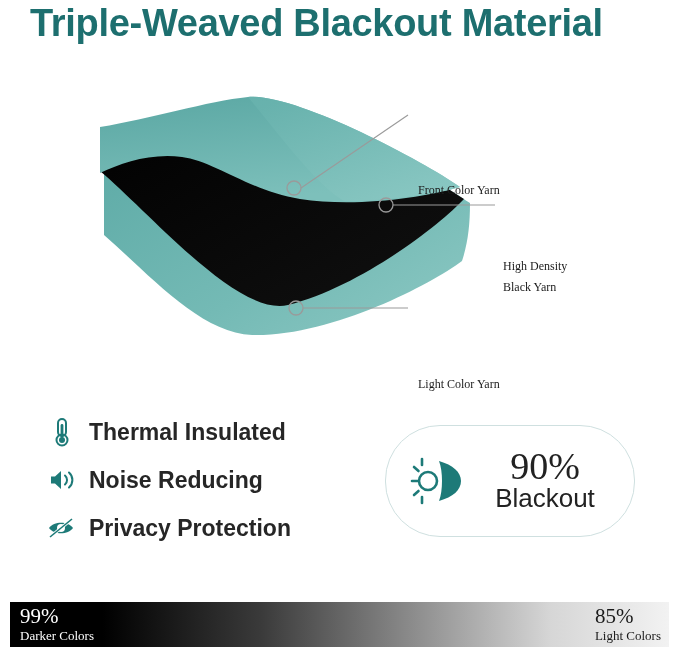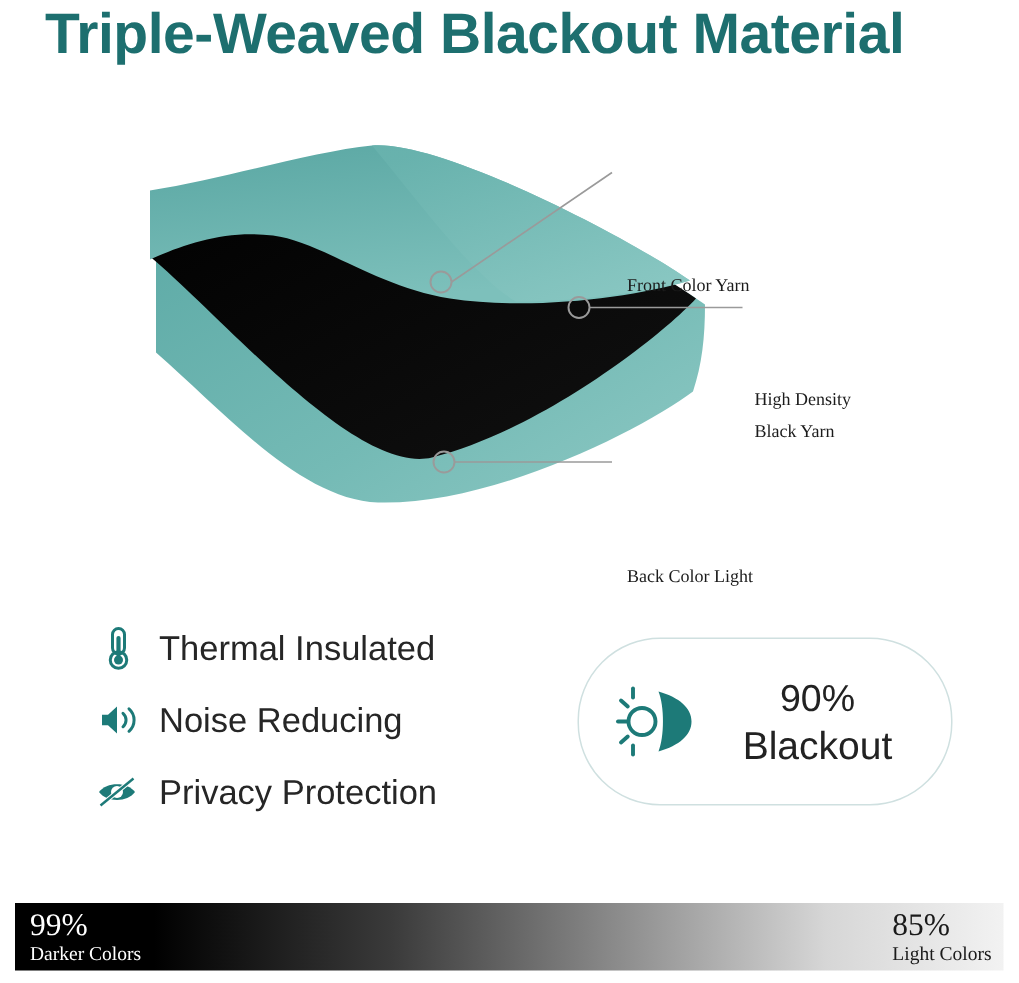--- a/index.html
+++ b/index.html
@@ -41,22 +41,23 @@
     line-height:21px;
     white-space:pre-line;
   }
   #lbl-front{left:418px; top:105px;}
   #lbl-high{left:503px; top:181px;}
   #lbl-back{left:418px; top:299px;}
 
   
   .features{
     position:absolute;
-    left:62px; top:410px;
+    left:45px; top:410px;
     width:340px;
+    font-weight:bold;
   }
   .feature-row{
     display:flex;
     align-items:center;
     height:44px;
     margin-bottom:4px;
   }
   .feature-icon{
     width:34px;
     display:flex;
@@ -89,22 +90,22 @@
     display:flex;
     align-items:center;
     justify-content:center;
   }
   .badge-text{
     flex:1;
     text-align:center;
     padding-right:14px;
   }
   .badge-pct{
-    font-family:Liberation Sans, sans-serif;
-    font-size:25px;
+    font-family:Liberation Serif, serif;
+    font-size:38px;
     color:#222;
     line-height:32px;
   }
   .badge-word{
     font-family:"Liberation Sans", sans-serif;
     font-size:26px;
     color:#222;
     line-height:30px;
     text-align:center;
   }
@@ -201,21 +202,21 @@
       </g>
       <g>
         <circle cx="296" cy="233" r="7" fill="none" stroke="#9a9a9a" stroke-width="1.3"></circle>
         <line x1="303" y1="233" x2="408" y2="233" stroke="#9a9a9a" stroke-width="1.1"></line>
       </g>
     </svg>
 
     <div class="callout-label" id="lbl-front">Front  Color Yarn</div>
     <div class="callout-label" id="lbl-high">High Density
 Black Yarn</div>
-    <div class="callout-label" id="lbl-back">Back Color Light</div>
+    <div class="callout-label" id="lbl-back">Light Color Yarn</div>
   </div>
 
   <div class="features">
 
     <div class="feature-row">
       <span class="feature-icon">
         <svg width="22" height="30" viewBox="0 0 22 30" xmlns="http://www.w3.org/2000/svg">
           <rect x="7" y="2" width="8" height="17" rx="4" fill="none" stroke="#1d7a78" stroke-width="2"></rect>
           <circle cx="11" cy="23" r="5.5" fill="none" stroke="#1d7a78" stroke-width="2"></circle>
           <rect x="9.6" y="7" width="2.8" height="14" rx="1.4" fill="#1d7a78"></rect>

